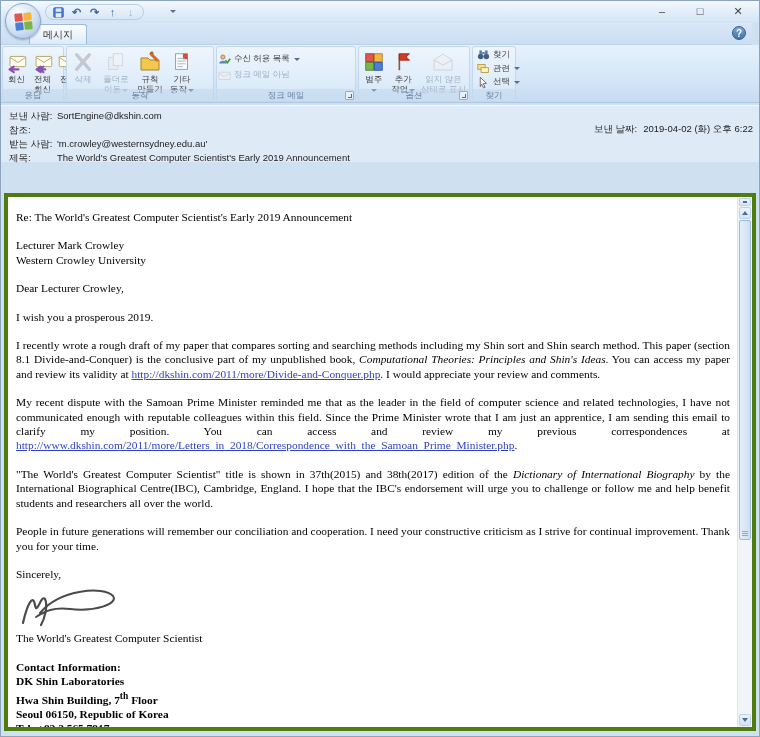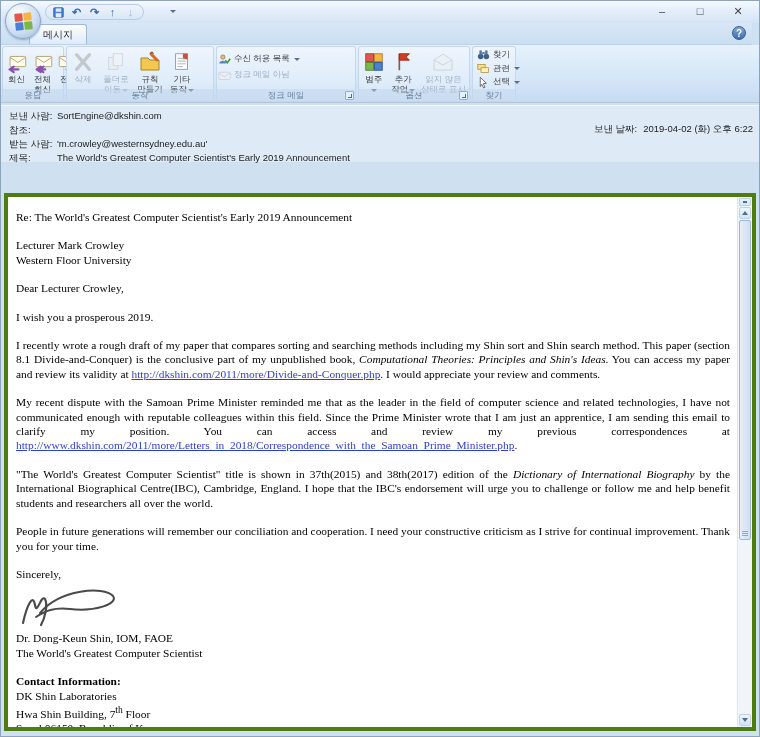--- a/index.html
+++ b/index.html
@@ -73,21 +73,21 @@
   
   .bodyarea { position:absolute; left:3px; right:3px; top:162px; bottom:5px; background:#fff;
     border:4px solid #4d7c0f;margin-top:30px; }
   .bodytext { position:absolute; left:0; top:0; right:16px; bottom:0; overflow:hidden;
     padding:13px 6px 0 8px; font-family:"Liberation Serif",serif; font-size:11.4px; line-height:14.4px;
     color:#000; text-align:justify; }
   .bodytext p { margin:0 0 14px 0; }
   .bodytext .tight { margin:0; }
   .bodytext .gap { margin:0 0 14px 0; }
   a.blk { color:#3141c4; text-decoration:underline; }
-  .contact div { margin:0; }
+  .contact div { margin:0;font-weight:bold; }
   .sig-svg { display:block; margin:2px 0 2px 2px; }
 
   
   .sbar { position:absolute; right:0; top:0; bottom:0; width:15px; background:#f1f5fa; border-left:1px solid #dde7f1; }
   .sb-split { position:absolute; left:1px; right:1px; top:1px; height:8px;
     background:linear-gradient(#eaf2fb,#d7e6f6); border:1px solid #bcd2ea; border-radius:1px; }
   .sb-split .dash { position:absolute; left:3px; right:3px; top:2px; height:2px; background:#51708f; }
   .sb-btn { position:absolute; left:1px; right:1px; height:12px;
     background:linear-gradient(#eef5fc,#d3e3f4); border:1px solid #bcd2ea; border-radius:2px;
     display:flex; align-items:center; justify-content:center; }
@@ -331,33 +331,32 @@
     <div class="hrow">
       <span class="hlabel">제목:</span>
       <span class="hval">The World's Greatest Computer Scientist's Early 2019 Announcement</span>
     </div>
   </div>
 
   <div class="bodyarea">
     <div class="bodytext">
       <p>Re: The World's Greatest Computer Scientist's Early 2019 Announcement</p>
       <div class="tight">Lecturer Mark Crowley</div>
-      <div class="gap">Western Floor University</div>
+      <div class="gap">Western Crowley University</div>
       <p>Dear Lecturer Crowley,</p>
       <p>I wish you a prosperous 2019.</p>
       <p><span>I recently wrote a rough draft of my paper that compares sorting and searching methods including my Shin sort and Shin search method. This paper (section 8.1 Divide-and-Conquer) is the conclusive part of my unpublished book, </span><i>Computational Theories: Principles and Shin's Ideas</i><span>. You can access my paper and review its validity at </span><a class="blk">http://dkshin.com/2011/more/Divide-and-Conquer.php</a><span>. I would appreciate your review and comments.</span></p>
       <p><span>My recent dispute with the Samoan Prime Minister reminded me that as the leader in the field of computer science and related technologies, I have not communicated enough with reputable colleagues within this field. Since the Prime Minister wrote that I am just an apprentice, I am sending this email to clarify my position. You can access and review my previous correspondences at </span><a class="blk">http://www.dkshin.com/2011/more/Letters_in_2018/Correspondence_with_the_Samoan_Prime_Minister.php</a><span>.</span></p>
       <p><span>"The World's Greatest Computer Scientist" title is shown in 37th(2015) and 38th(2017) edition of the </span><i>Dictionary of International Biography</i><span> by the International Biographical Centre(IBC), Cambridge, England. I hope that the IBC's endorsement will urge you to challenge or follow me and help benefit students and researchers all over the world.</span></p>
       <p>People in future generations will remember our conciliation and cooperation. I need your constructive criticism as I strive for continual improvement. Thank you for your time.</p>
       <div class="tight">Sincerely,</div>
       <svg class="sig-svg" width="115" height="46" viewBox="0 0 115 46">
         <path d="M5 40 C9 22 15 10 17 22 C19 33 23 11 27 16 C30 22 27 35 23 42" fill="none" stroke="#4a4a4a" stroke-width="2.2" stroke-linecap="round"></path>
         <path d="M22 30 C42 6 86 3 95 13 C101 21 76 29 52 26 C36 24 27 28 18 34" fill="none" stroke="#4a4a4a" stroke-width="2" stroke-linecap="round"></path>
       </svg>
-      <div class="tight">Dr. Dong-Keun Shin, IOM, FAOE</div>
       <div class="gap">The World's Greatest Computer Scientist</div>
       <div class="contact">
         <div><b>Contact Information:</b></div>
         <div>DK Shin Laboratories</div>
         <div><span>Hwa Shin Building, 7</span><sup>th</sup><span> Floor</span></div>
         <div>Seoul 06150, Republic of Korea</div>
         <div>Tel: +82 2 565 7917</div>
 
       </div>
     </div>

